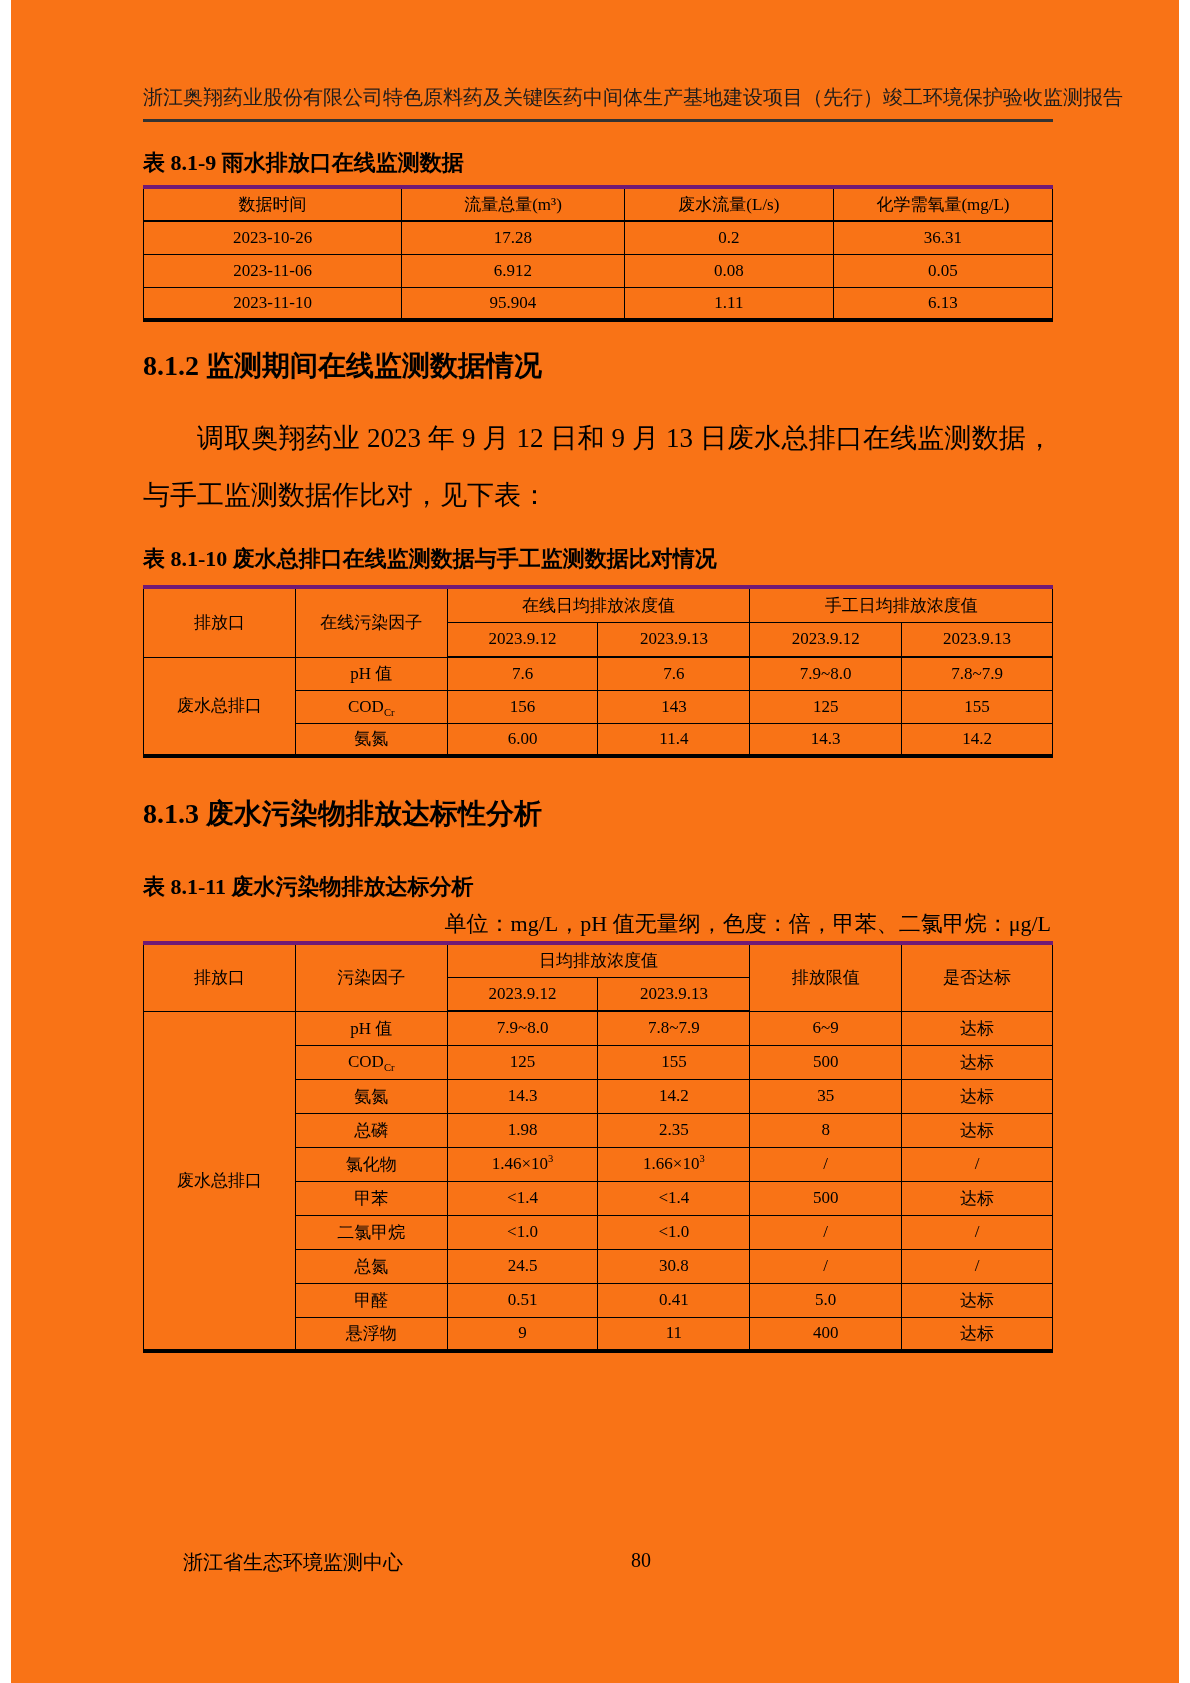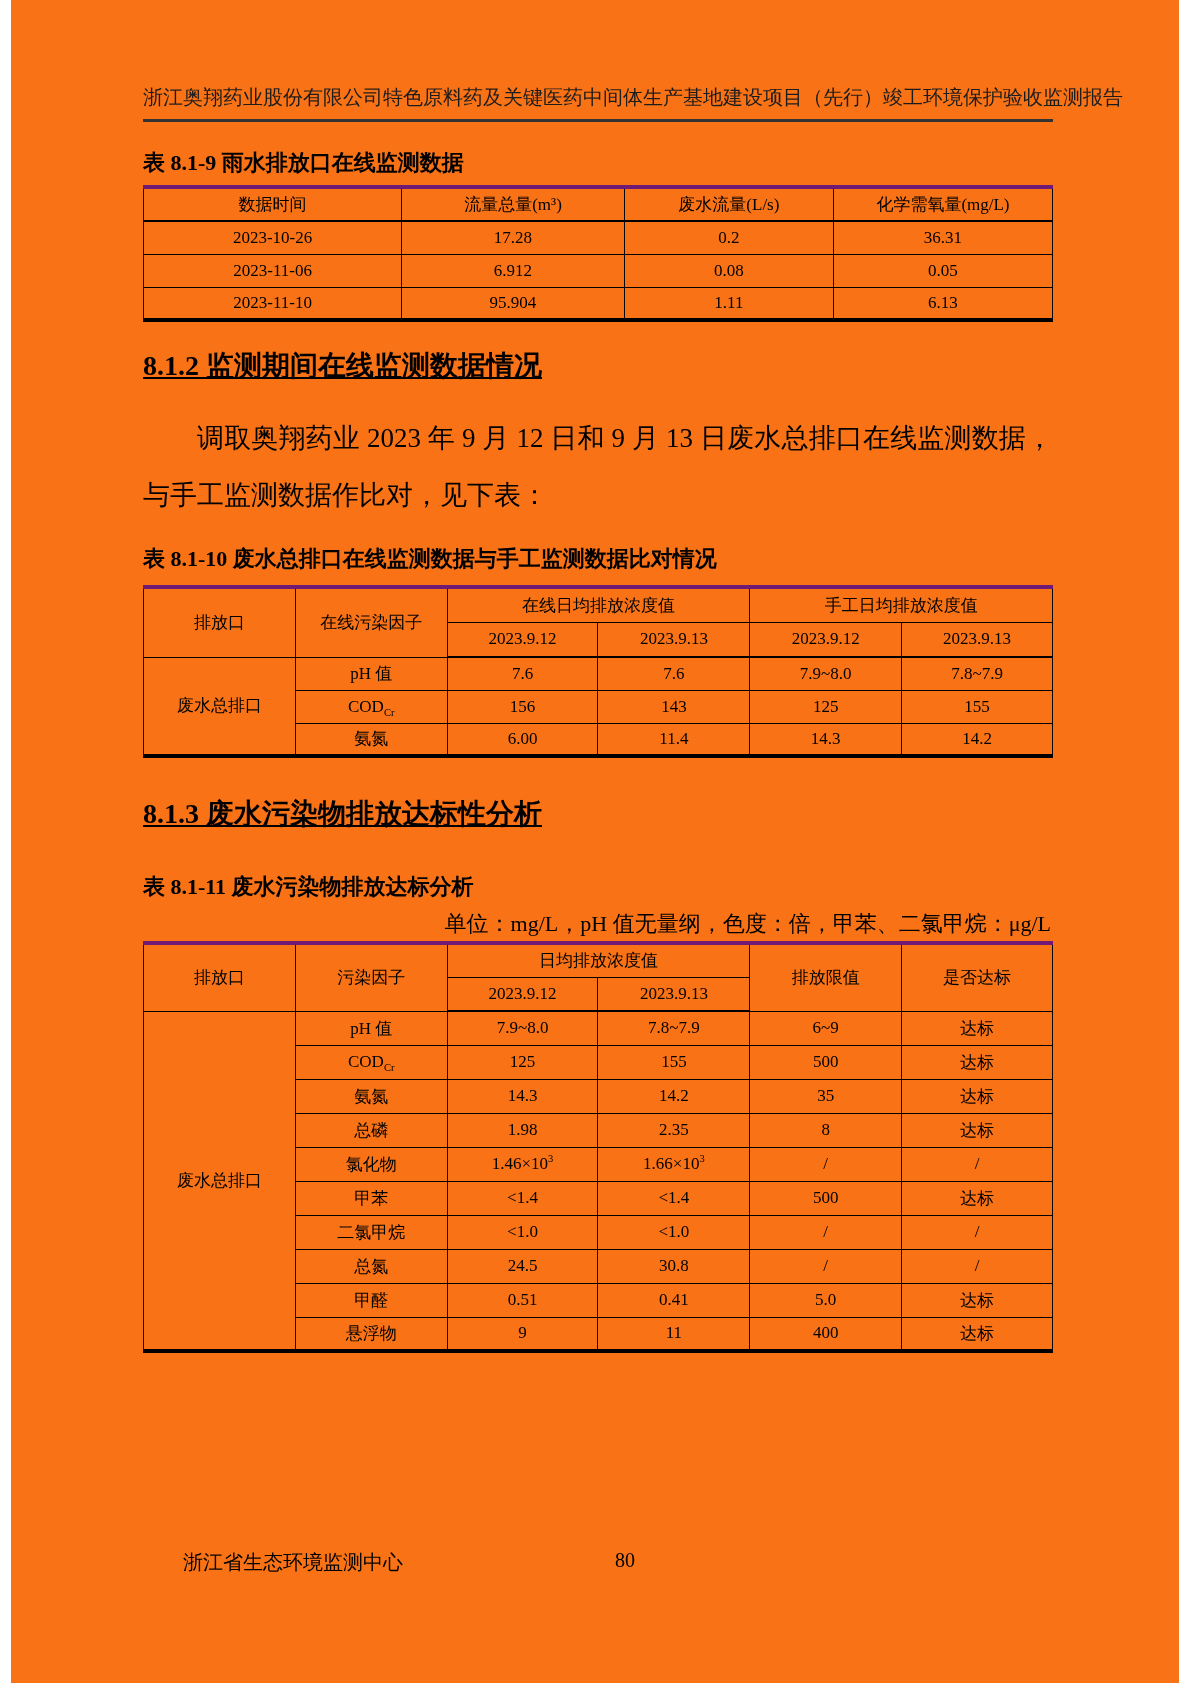--- a/index.html
+++ b/index.html
@@ -75,39 +75,38 @@
     text-align: justify;
   }
   #para1 { margin-top: 18px; }
   #para2 { margin-top: 24px; }
   #para3 { margin-top: 22px; line-height: 40px; }
 
   h2.sec {
     font-size: 28px;
     font-weight: bold;
     line-height: 40px;
-    text-decoration: underline;
   }
   #h812 { margin-top: 24px; }
   #h813 { margin-top: 36px; }
 
   .unit-note {
     margin-top: 8px;
     text-align: right;
     font-size: 22px;
     line-height: 28px;
     padding-right: 2px;
   }
 
   sub, sup { font-size: 62%; line-height: 0; }
   .b { font-weight: bold; }
 
   .footer { position: absolute; top: 1549px; left: 0; width: 100%; font-size: 20px; }
   .footer-left { position: absolute; left: 172px; top: 0; }
-  .footer-page { position: absolute; left: 604px; top: 0; font-family: Liberation Serif, serif; }
+  .footer-page { position: absolute; left: 620px; top: 0; font-family: Liberation Serif, serif; }
 </style>
 </head>
 <body>
 
 <div class="page">
   <div class="content">
 
     <div class="doc-header">浙江奥翔药业股份有限公司特色原料药及关键医药中间体生产基地建设项目（先行）竣工环境保护验收监测报告</div>
     <div class="header-rule"></div>
 

